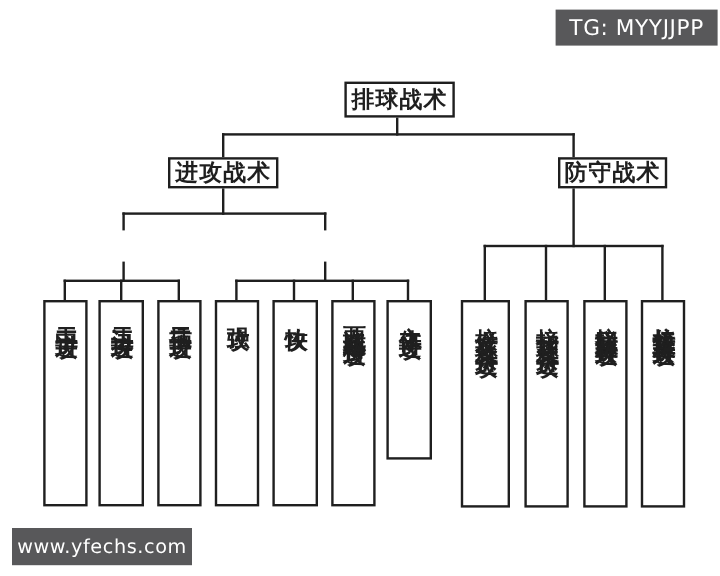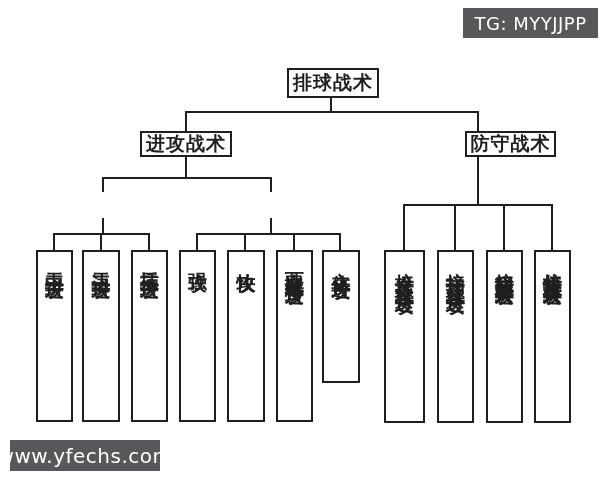--- a/index.html
+++ b/index.html
@@ -32,21 +32,21 @@
     display:flex;align-items:center;justify-content:center;
     font-size:18px;letter-spacing:0.5px;white-space:nowrap;
   }
 </style>
 </head>
 <body>
 
 <div id="canvas">
 
   <div class="wm" style="left:463px;top:8px;width:135px;height:30px;">TG: MYYJJPP</div>
-  <div class="wm" style="left:10px;top:440px;width:150px;height:31px;font-size:20px;">www.yfechs.com</div>
+  <div class="wm" style="left:10px;top:440px;width:150px;height:31px;font-size:16px;">www.yfechs.com</div>
 
   <div class="ln" style="left:330px;top:97px;width:2px;height:16px;"></div>
   <div class="ln" style="left:185px;top:111px;width:294px;height:2px;"></div>
   <div class="ln" style="left:185px;top:111px;width:2px;height:21px;"></div>
   <div class="ln" style="left:477px;top:111px;width:2px;height:21px;"></div>
 
   <div class="ln" style="left:185px;top:155px;width:2px;height:24px;"></div>
   <div class="ln" style="left:102px;top:177px;width:170px;height:2px;"></div>
   <div class="ln" style="left:102px;top:177px;width:2px;height:15px;"></div>
   <div class="ln" style="left:270px;top:177px;width:2px;height:15px;"></div>

